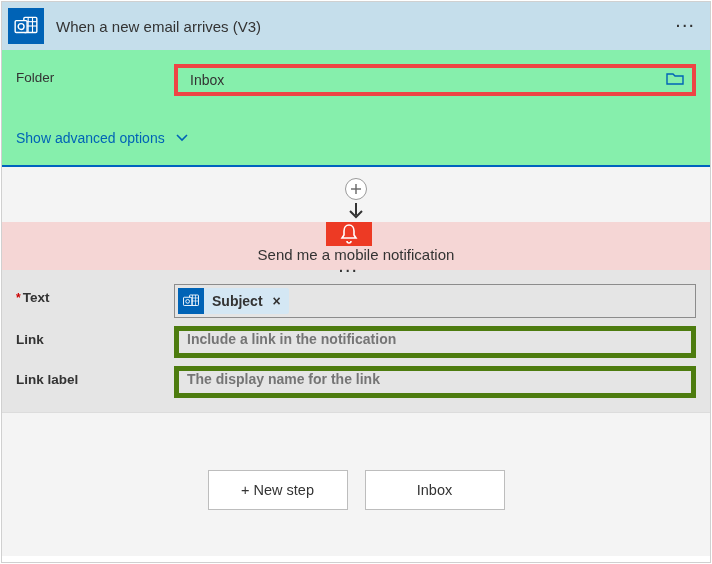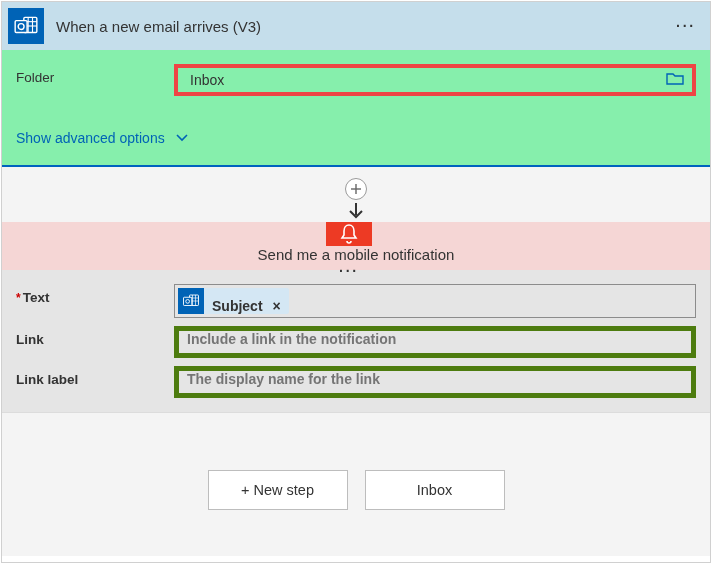--- a/index.html
+++ b/index.html
@@ -30,21 +30,21 @@
 
     
     .action-card { }
     .action-header { background: #f5d6d5; height: 48px; display: flex; align-items: center; padding: 0 14px 0 0; flex-direction: column; }
     .action-icon { width: 46px; height: 48px; background: #ed3a24; display: flex; align-items: center; justify-content: center; }
     .action-title { font-size: 15px; color: #333; margin-left: 14px; flex: 1; }
     .action-body { padding: 14px 14px 14px 14px; background: #e5e5e5; font-weight: bold; }
     .action-body .field-row { margin-bottom: 8px; align-items: flex-start; }
     .text-input { border: 5px solid #4d7c0f; min-height: 32px; display: flex; padding: 0 8px; font-size: 14px; color: #757575; }
     .token-box { border: 1px solid #8c8c8c; min-height: 32px; padding: 3px; display: flex; align-items: center; }
-    .token { display: inline-flex; align-items: flex-end; background: #d4e7f4; height: 26px; border-radius: 2px; padding-right: 8px; }
+    .token { display: inline-flex; align-items: center; background: #d4e7f4; height: 26px; border-radius: 2px; padding-right: 8px; }
     .token-icon { width: 26px; height: 26px; background: #0063b6; display: flex; align-items: center; justify-content: center; margin-right: 8px; }
     .token-label { font-size: 14px; color: #333; margin-right: 6px; }
     .token-close { font-size: 14px; color: #333; cursor: pointer; margin-left: 4px; }
 
     
     .footer { background: #f4f4f4; height: 144px; display: flex; align-items: center; justify-content: center; gap: 17px; padding-top: 10px; border-top: 1px solid #dcdcdc; }
     .btn { height: 40px; border: 1px solid #bdbdbd; background: #fff; font-size: 14.5px; color: #333; padding: 0 26px; cursor: pointer; min-width: 140px; display: flex; align-items: center; justify-content: center; }
   </style>
 </head>
 <body>

